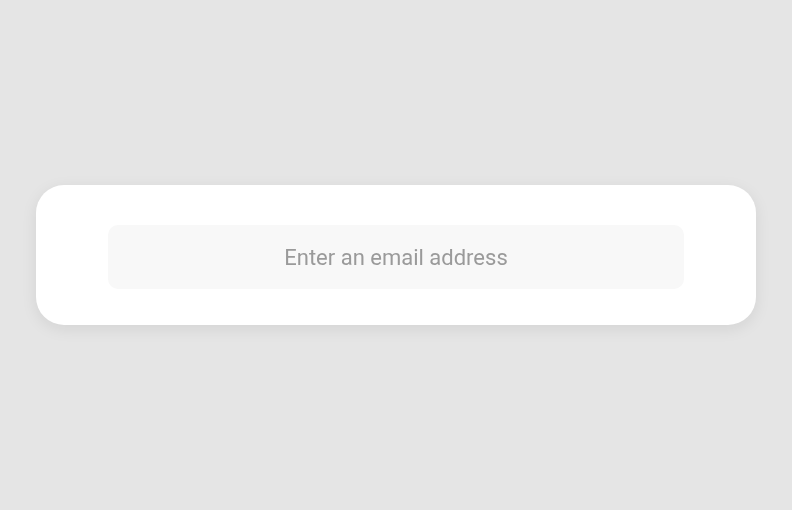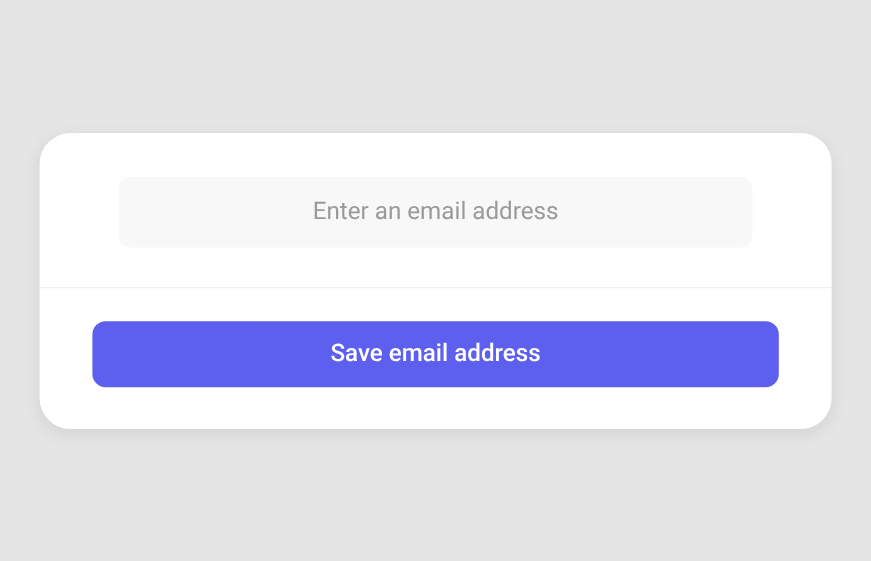--- a/index.html
+++ b/index.html
@@ -72,16 +72,13 @@
   </style>
 </head>
 <body>
 
 <div class="modal">
   <div class="modal-body">
     <div class="form-fields">
       <input type="text" class="field-input" placeholder="Enter an email address" style="">
     </div>
   </div>
-  <div class="modal-footer">
-    <button class="save-btn">Save email address</button>
-  </div>
 </div>
 
 </body></html>

